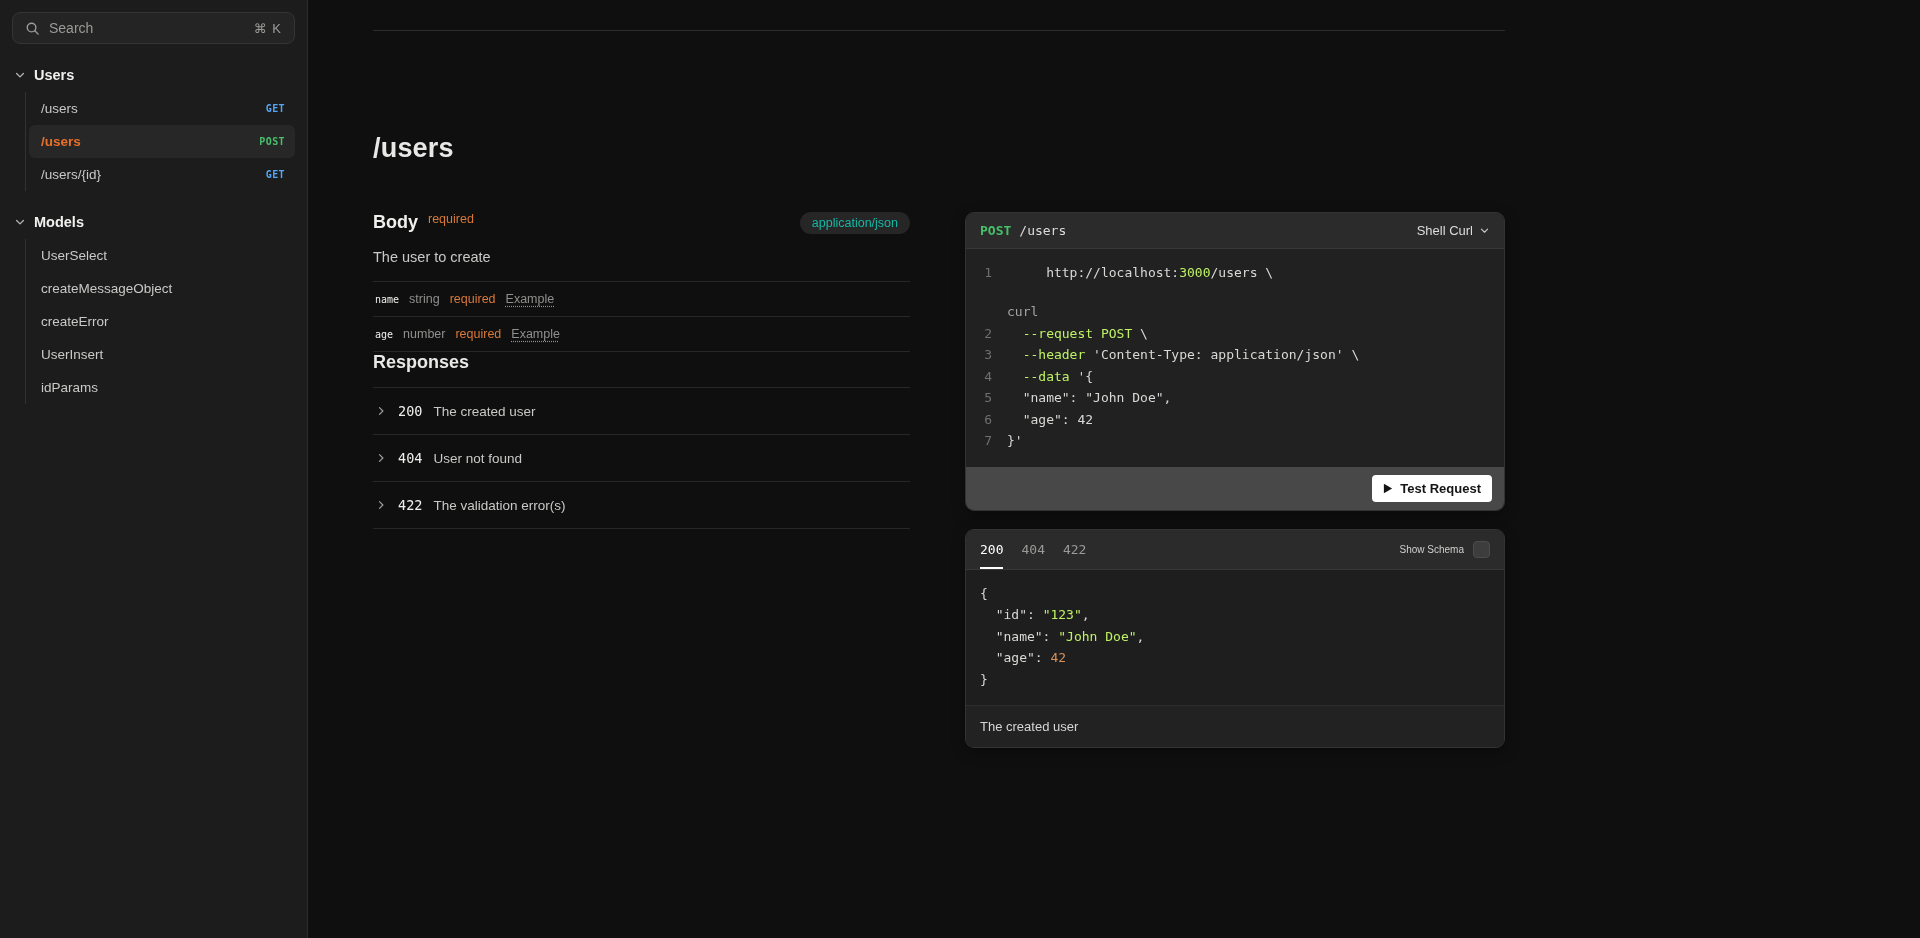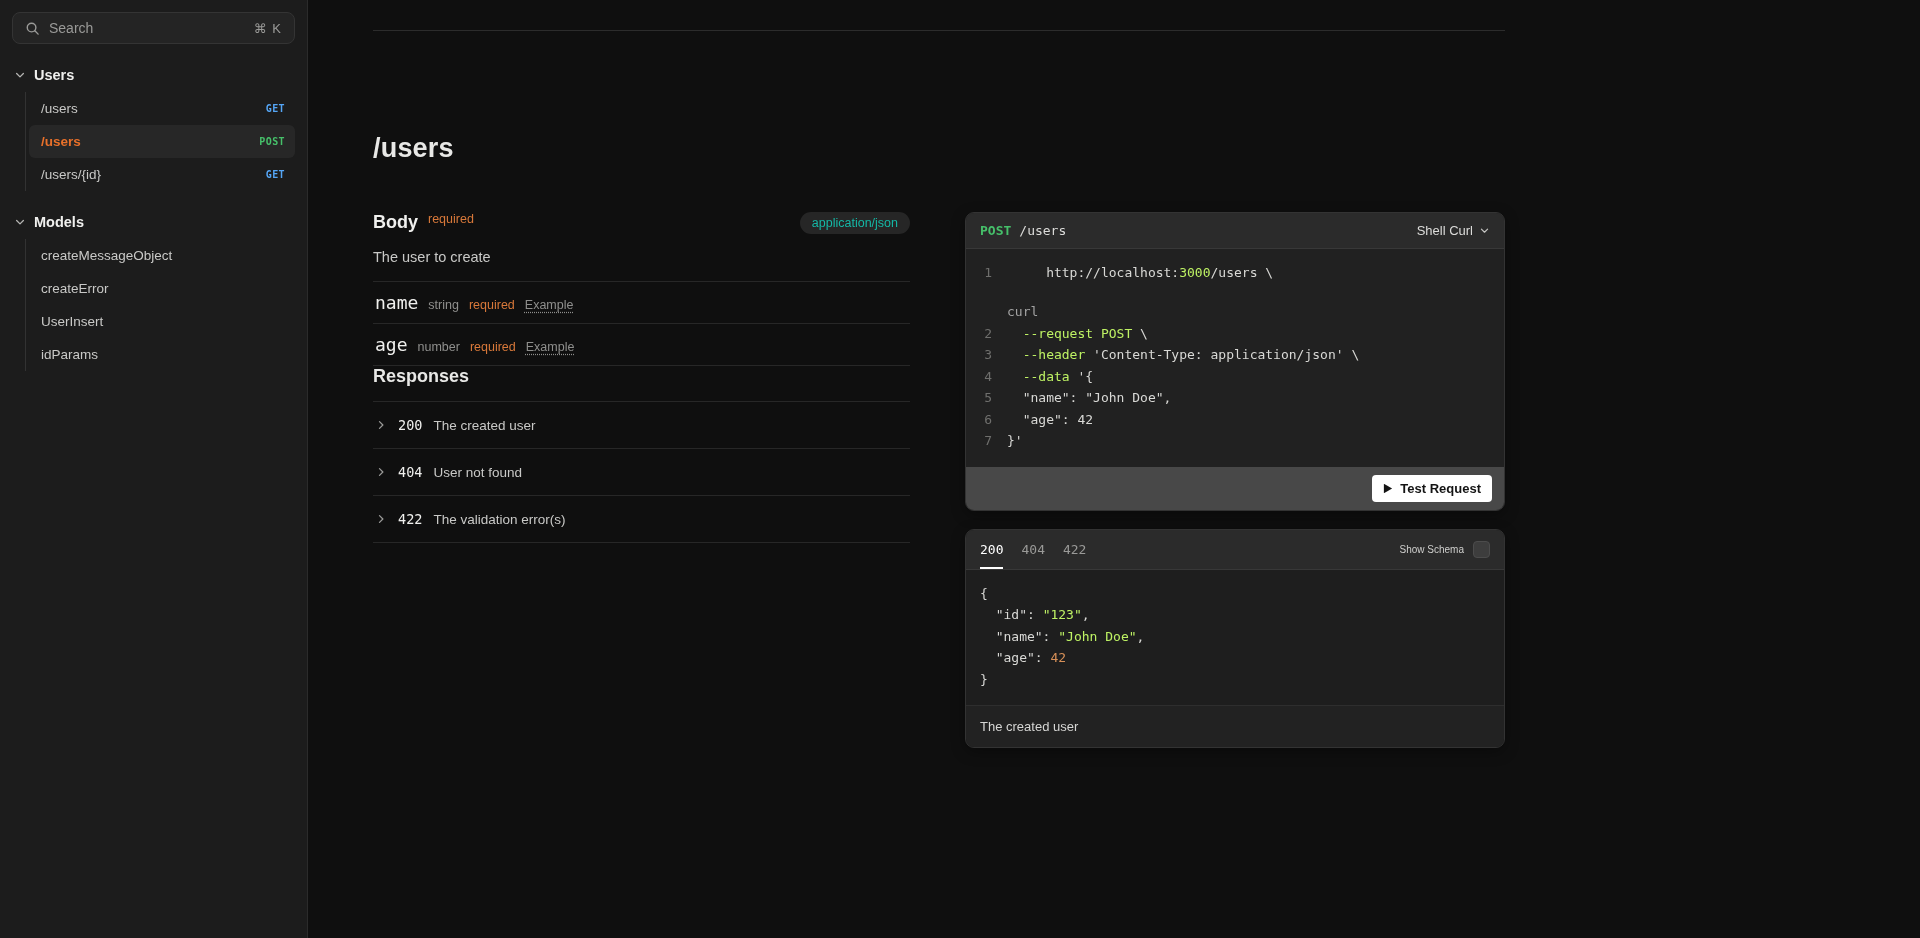--- a/index.html
+++ b/index.html
@@ -64,21 +64,21 @@
   .content-type-pill {
     margin-left:auto; background:#262626; color:#14b8a6; font-size:12.5px;
     padding:4px 12px; border-radius:12px;
   }
   .section-desc { margin-top:15px; font-size:14.5px; color:#c9c9c7; padding-bottom:16px; border-bottom:1px solid #272727; }
 
   .field-row {
     display:flex; align-items:baseline; gap:10px;
     padding:10px 2px; border-bottom:1px solid #272727;
   }
-  .field-name { font-size:18px; color:#f0f0ee; }
+  .field-name { font-size:10px; color:#f0f0ee; }
   .field-type { font-size:12.5px; color:#8f8f8d; }
   .field-required { font-size:12.5px; color:#d9793a; }
   .field-example { font-size:12.5px; color:#8f8f8d; text-decoration:underline dotted; text-underline-offset:3px; cursor:pointer; }
 
   .responses-title { font-size:18px; font-weight:700; padding-bottom:14px; border-bottom:1px solid #272727; }
   .response-row {
     display:flex; align-items:center; gap:11px;
     padding:15px 2px; border-bottom:1px solid #272727; cursor:pointer;
   }
   .response-code { font-size:13.5px; color:#f0f0ee; }
@@ -182,20 +182,23 @@
 
   <div class="nav-group-header">
     <span>
       <svg width="12" height="12" viewBox="0 0 16 16">
           <path d="M3.5 6l4.5 4.5L12.5 6" stroke="#b5b5b3" stroke-width="1.7" fill="none" stroke-linecap="round" stroke-linejoin="round"></path>
         </svg>
     </span>
     <span class="nav-group-label">Models</span>
   </div>
   <div class="nav-items">
+    <div class="nav-item">
+      <span class="nav-item-label">UserSelect</span>
+    </div>
     <div class="nav-item">
       <span class="nav-item-label">createMessageObject</span>
     </div>
     <div class="nav-item">
       <span class="nav-item-label">createError</span>
     </div>
     <div class="nav-item">
       <span class="nav-item-label">UserInsert</span>
     </div>
     <div class="nav-item">

